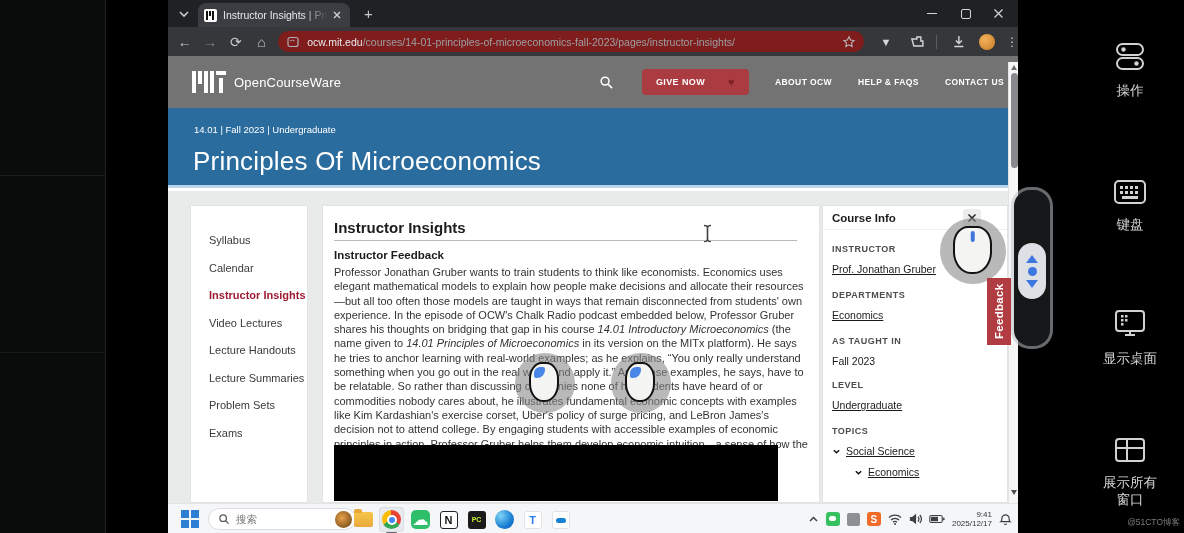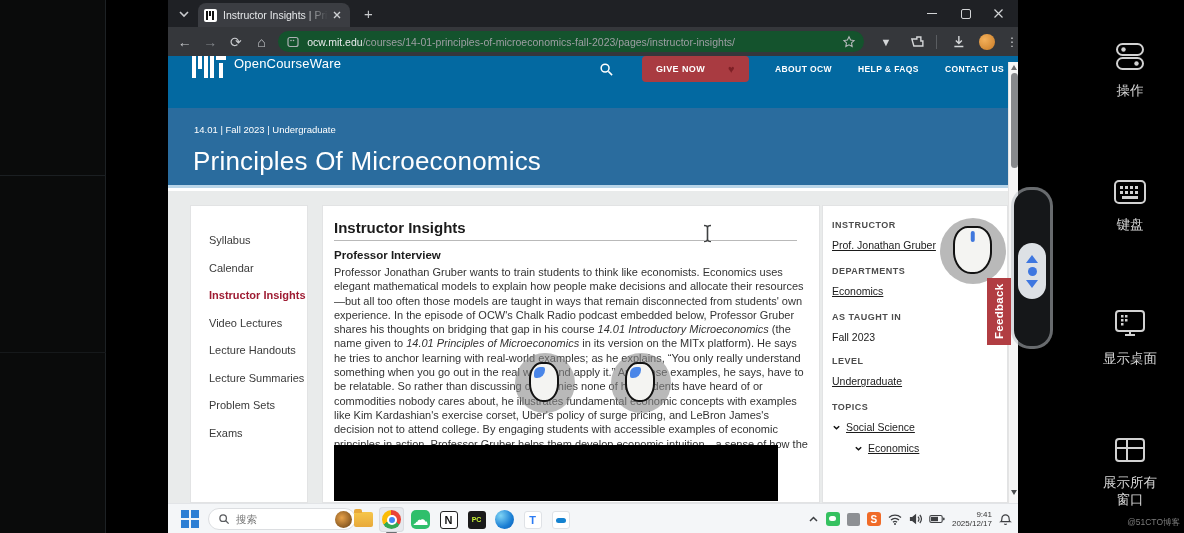--- a/index.html
+++ b/index.html
@@ -28,33 +28,33 @@
   .new-tab-btn { position:absolute; left:192px; top:5px; width:17px; height:17px; color:#c8cacd; font-size:15px; line-height:17px; text-align:center; }
   .win-controls { position:absolute; right:6px; top:0; height:27px; display:flex; align-items:center; gap:22px; padding-right:8px; }
   .wc { width:11px; height:11px; position:relative; color:#d2d4d6; }
   .wc-min::after { content:""; position:absolute; left:0; top:5px; width:10px; border-top:1.4px solid #d2d4d6; }
   .wc-max::after { content:""; position:absolute; left:1px; top:1px; width:8px; height:8px; border:1.2px solid #d2d4d6; border-radius:2px; }
 
   
   .toolbar { position:absolute; left:0; top:27px; width:850px; height:29px; background:#35373b; display:flex; align-items:center; }
   .nav-ic { color:#c9cbce; font-size:14px; width:26px; text-align:center; }
   .nav-ic.dim { color:#84878b; }
-  .omnibox { margin-left:4px; width:596px; height:21px; background:#14532d; border-radius:11px; display:flex; align-items:center; padding:0 8px; }
+  .omnibox { margin-left:4px; width:596px; height:21px; background:#7f1d1d; border-radius:11px; display:flex; align-items:center; padding:0 8px; }
   .omni-site-ic { width:14px; height:14px; color:#aeb1b5; margin-right:7px; }
   .omni-url { font-size:10.5px; white-space:nowrap; overflow:hidden; flex:1; }
   .omni-url .domain { color:#e8eaec; }
   .omni-url .path { color:#9d9fa3; }
   .omni-star { width:14px; height:14px; color:#b9bbbe; margin-left:6px; }
   .ext-ic { color:#d4d6d8; margin-left:14px; width:16px; text-align:center; }
   .tb-sep { width:1px; height:14px; background:#5a5d61; margin-left:12px; }
   .avatar { width:16px; height:16px; border-radius:50%; background:radial-gradient(circle at 35% 35%, #f3b05a, #c97b26); margin-left:13px; }
   .kebab { color:#d4d6d8; margin-left:11px; font-size:12px; letter-spacing:0; }
 
   
-  .ocw-header { position:absolute; left:0; top:56px; width:850px; height:52px; background:#0369a1; display:flex; align-items:flex-start; }
+  .ocw-header { position:absolute; left:0; top:56px; width:850px; height:52px; background:#737373; display:flex; align-items:center; }
   .mit-logo { position:relative; width:34px; height:22px; margin-left:24px; }
   .mit-logo i { position:absolute; background:#fff; width:4px; }
   .ocw-brand { color:#fff; font-size:13px; margin-left:8px; letter-spacing:0.2px; }
   .ocw-right { position:absolute; right:14px; display:flex; align-items:center; gap:0; }
   .ocw-search { width:15px; height:15px; color:#fff; margin-right:28px; }
   .give-btn { background:#a93b41; color:#fff; font-size:9px; font-weight:bold; letter-spacing:0.4px; border-radius:4px; padding:8px 14px; display:flex; align-items:center; gap:23px; }
   .give-heart { color:#7e2026; font-size:11px; line-height:9px; }
   .ocw-nav-item { color:#fff; font-size:8.5px; font-weight:bold; letter-spacing:0.4px; margin-left:26px; }
 
   
@@ -256,26 +256,34 @@
         <div class="nav-item">Video Lectures</div>
         <div class="nav-item">Lecture Handouts</div>
         <div class="nav-item">Lecture Summaries</div>
         <div class="nav-item">Problem Sets</div>
         <div class="nav-item">Exams</div>
       </div>
 
       <div class="card main-card">
         <div class="article-title">Instructor Insights</div>
         <div class="article-rule"></div>
-        <div class="section-heading">Professor Interview</div>
+        <div class="section-heading">Instructor Feedback</div>
         <div class="article-p"><span>Professor Jonathan Gruber wants to train students to think like economists. Economics uses elegant mathematical models to explain how people make decisions and allocate their resources—but all too often those models are taught in ways that remain disconnected from students' own experience. In the episode of OCW's Chalk Radio podcast embedded below, Professor Gruber shares his thoughts on bridging that gap in his course </span><span class="it">14.01 Introductory Microeconomics</span><span> (the name given to </span><span class="it">14.01 Principles of Microeconomics</span><span> in its version on the MITx platform). He says he tries to anchor learning with real-world examples; as he explains, “You only really understand something when you go out in the real world and apply it.” And those examples, he says, have to be relatable. So rather than discussing companies none of his students have heard of or commodities nobody cares about, he illustrates fundamental economic concepts with examples like Kim Kardashian's exercise corset, Uber's policy of surge pricing, and LeBron James's decision not to attend college. By engaging students with accessible examples of economic principles in action, Professor Gruber helps them develop economic intuition—a sense of how the mathematical models apply in the real, seemingly chaotic world.</span></div>
         <div class="video-embed"></div>
       </div>
 
       <div class="card info-card">
+        <div class="info-head">
+          <span class="info-title">Course Info</span>
+          <span class="info-close">
+            <svg width="10" height="10" viewBox="0 0 10 10" stroke="currentColor" stroke-width="1.5">
+                <path d="M1.5 1.5l7 7M8.5 1.5l-7 7"></path>
+              </svg>
+          </span>
+        </div>
         <div class="info-body">
           <div class="info-label">INSTRUCTOR</div>
           <a class="info-link">Prof. Jonathan Gruber</a>
           <div class="info-label">DEPARTMENTS</div>
           <a class="info-link">Economics</a>
           <div class="info-label">AS TAUGHT IN</div>
           <div class="info-text">Fall 2023</div>
           <div class="info-label">LEVEL</div>
           <a class="info-link">Undergraduate</a>
           <div class="info-label">TOPICS</div>

